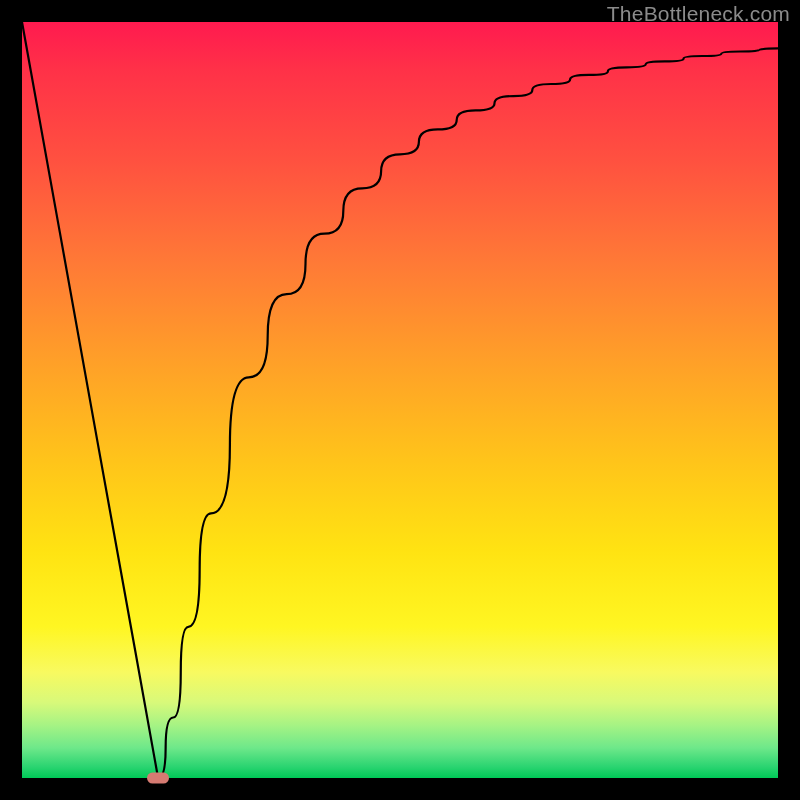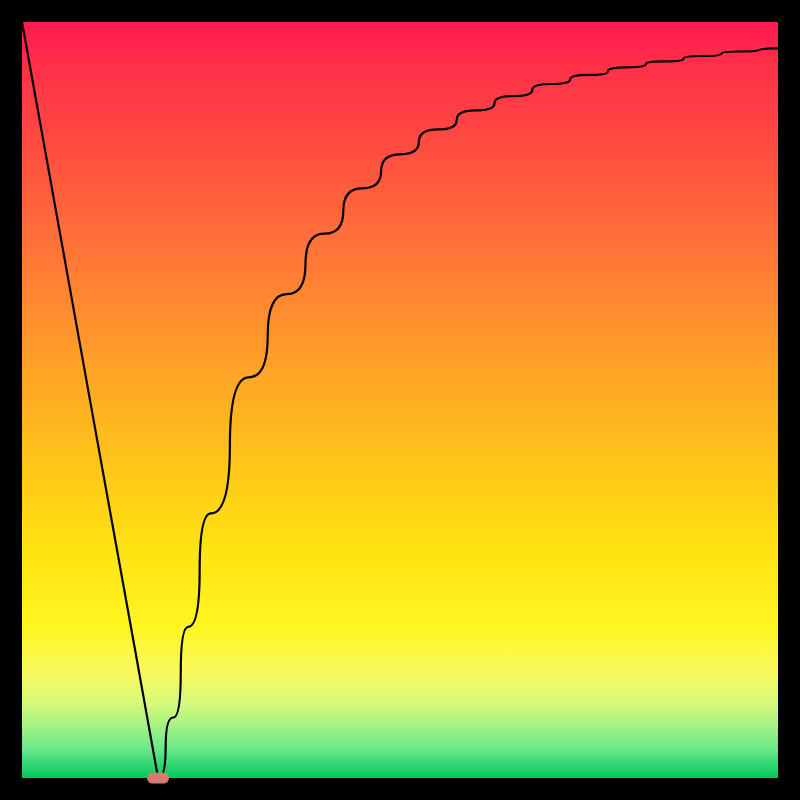--- a/index.html
+++ b/index.html
@@ -68,13 +68,14 @@
 </head>
 <body>
 
 <div class="frame">
   <div class="plot">
     <svg class="curve" viewBox="0 0 756 756" preserveAspectRatio="none">
       <path id="curve-path" d="M 0 0 L 37.800000000000004 210.168 L 75.60000000000001 420.336 L 113.39999999999999 629.748 L 132.29999999999998 734.832 L 136.07999999999998 756 Q 143.64 756 143.64 725.76 Q 143.64 695.52 151.20000000000002 695.52 Q 158.76 695.52 158.76 650.16 Q 158.76 604.8 166.32 604.8 Q 177.66 604.8 177.66 548.1 Q 177.66 491.40000000000003 189 491.40000000000003 Q 207.89999999999998 491.40000000000003 207.89999999999998 423.36 Q 207.89999999999998 355.32 226.79999999999998 355.32 Q 245.7 355.32 245.7 313.74 Q 245.7 272.15999999999997 264.59999999999997 272.15999999999997 Q 283.5 272.15999999999997 283.5 241.92000000000002 Q 283.5 211.68000000000006 302.40000000000003 211.68000000000006 Q 321.3 211.68000000000006 321.3 189 Q 321.3 166.31999999999994 340.2 166.31999999999994 Q 359.1 166.31999999999994 359.1 149.31 Q 359.1 132.30000000000007 378 132.30000000000007 Q 396.9 132.30000000000007 396.9 119.82600000000002 Q 396.9 107.35199999999998 415.8 107.35199999999998 Q 434.7 107.35199999999998 434.7 97.90199999999999 Q 434.7 88.452 453.59999999999997 88.452 Q 472.5 88.452 472.5 81.26999999999998 Q 472.5 74.08799999999997 491.40000000000003 74.08799999999997 Q 510.29999999999995 74.08799999999997 510.29999999999995 68.04000000000002 Q 510.29999999999995 61.992000000000075 529.1999999999999 61.992000000000075 Q 548.0999999999999 61.992000000000075 548.0999999999999 57.45600000000002 Q 548.0999999999999 52.91999999999996 567 52.91999999999996 Q 585.9000000000001 52.91999999999996 585.9000000000001 49.139999999999986 Q 585.9000000000001 45.360000000000014 604.8000000000001 45.360000000000014 Q 623.7 45.360000000000014 623.7 42.33600000000001 Q 623.7 39.31200000000001 642.6 39.31200000000001 Q 661.5 39.31200000000001 661.5 36.666 Q 661.5 34.01999999999998 680.4 34.01999999999998 Q 699.3 34.01999999999998 699.3 31.75200000000001 Q 699.3 29.484000000000037 718.1999999999999 29.484000000000037 Q 737.0999999999999 29.484000000000037 737.0999999999999 27.972000000000037 Q 737.0999999999999 26.460000000000036 756 26.460000000000036" fill="none" stroke="#000" stroke-width="2.2"></path>
     </svg>
     <div id="marker-dot" class="dot" style="left: 136.08px; top: 756px; background: rgb(214, 123, 114);"></div>
   </div>
+  <div class="watermark">TheBottleneck.com</div>
 </div>
 
 </body></html>

